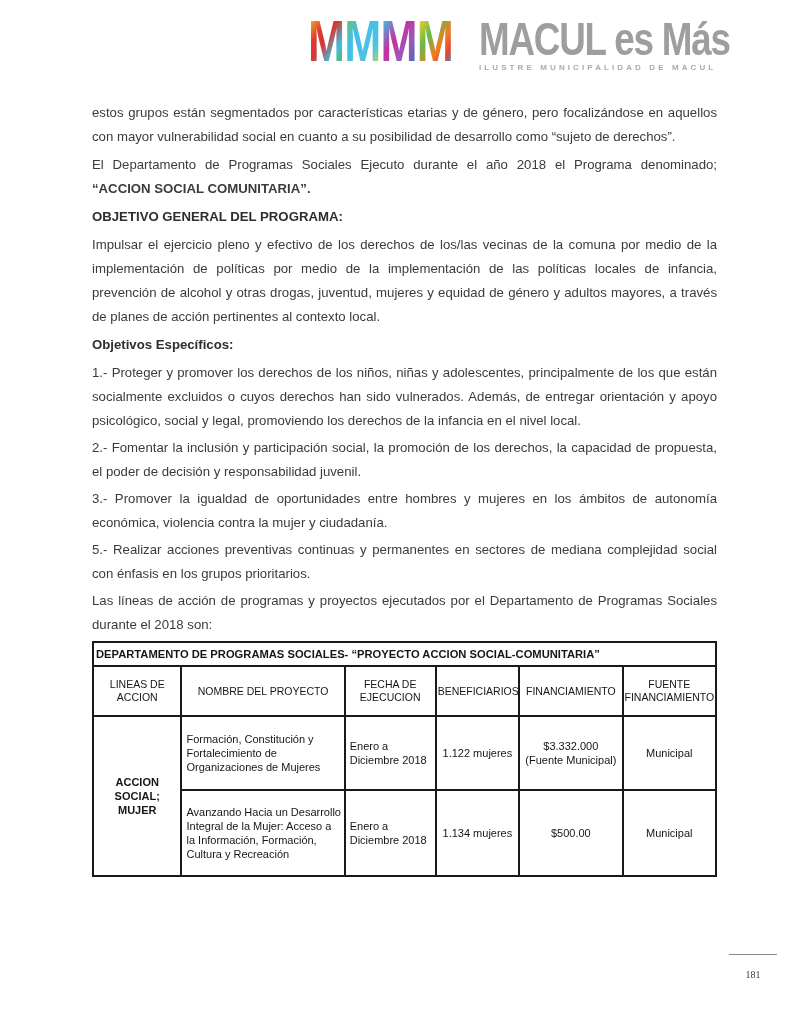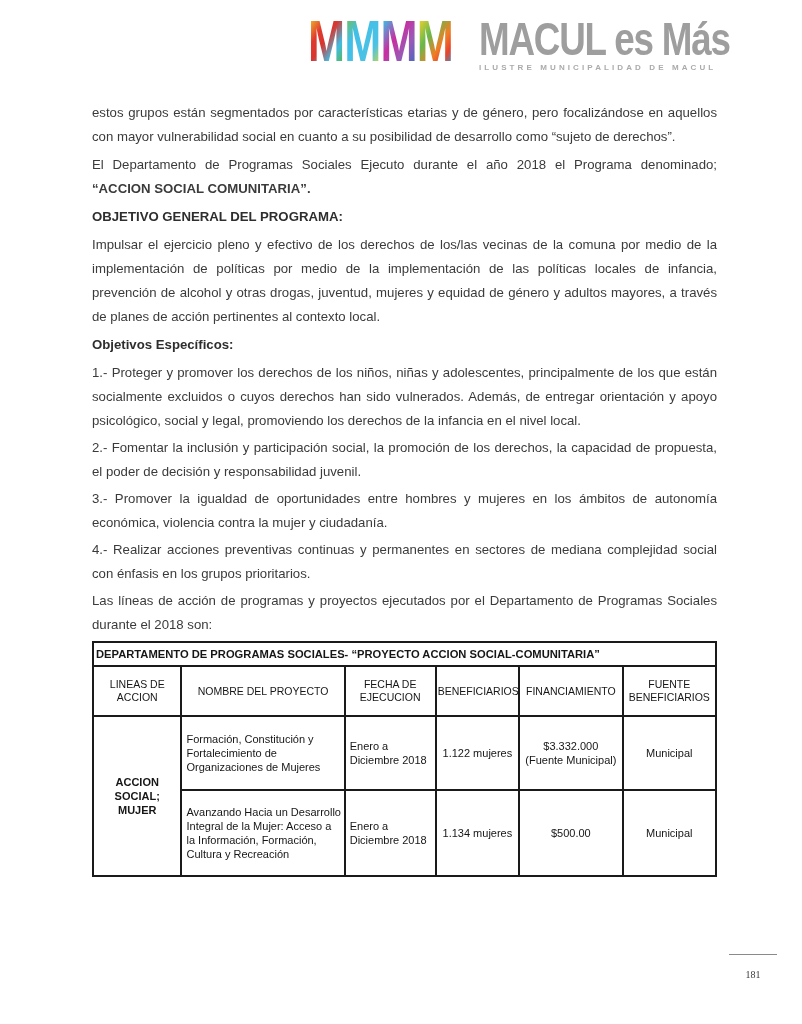--- a/index.html
+++ b/index.html
@@ -100,21 +100,21 @@
 
     <p class="bold spaced">OBJETIVO GENERAL DEL PROGRAMA:</p>
 
     <p class="spaced">Impulsar el ejercicio pleno y efectivo de los derechos de los/las vecinas de la comuna por medio de la implementación de políticas por medio de la implementación de las políticas locales de infancia, prevención de alcohol y otras drogas, juventud, mujeres y equidad de género y adultos mayores, a través de planes de acción pertinentes al contexto local.</p>
 
     <p class="bold spaced">Objetivos Específicos:</p>
 
     <p>1.- Proteger y promover los derechos de los niños, niñas y adolescentes, principalmente de los que están socialmente excluidos o cuyos derechos han sido vulnerados. Además, de entregar orientación y apoyo psicológico, social y legal, promoviendo los derechos de la infancia en el nivel local.</p>
     <p>2.- Fomentar la inclusión y participación social, la promoción de los derechos, la capacidad de propuesta, el poder de decisión y responsabilidad juvenil.</p>
     <p>3.- Promover la igualdad de oportunidades entre hombres y mujeres en los ámbitos de autonomía económica, violencia contra la mujer y ciudadanía.</p>
-    <p>4.- Realizar acciones preventivas continuas y permanentes en sectores de mediana complejidad social con énfasis en los grupos prioritarios.</p>
+    <p>5.- Realizar acciones preventivas continuas y permanentes en sectores de mediana complejidad social con énfasis en los grupos prioritarios.</p>
 
     <p>Las líneas de acción de programas y proyectos ejecutados por el Departamento de Programas Sociales durante el 2018 son:</p>
 
     <table class="programas">
       <colgroup>
         <col style="width:14.2%">
           <col style="width:26.2%">
           <col style="width:14.6%">
         <col style="width:13.4%">
           <col style="width:16.6%">
@@ -123,21 +123,21 @@
       <tbody>
         <tr class="t-title">
           <td colspan="6">DEPARTAMENTO DE PROGRAMAS SOCIALES- “PROYECTO ACCION SOCIAL-COMUNITARIA”</td>
         </tr>
         <tr class="t-head">
           <th>LINEAS DE ACCION</th>
           <th>NOMBRE DEL PROYECTO</th>
           <th>FECHA DE EJECUCION</th>
           <th>BENEFICIARIOS</th>
           <th>FINANCIAMIENTO</th>
-          <th>FUENTE BENEFICIARIOS</th>
+          <th>FUENTE FINANCIAMIENTO</th>
         </tr>
         <tr class="t-row r1">
           <td rowspan="2" class="group-cell">ACCION SOCIAL; MUJER</td>
           <td class="cell-left">Formación, Constitución y Fortalecimiento de Organizaciones de Mujeres</td>
           <td class="cell-left">Enero a Diciembre 2018</td>
           <td>1.122 mujeres</td>
           <td>$3.332.000 (Fuente Municipal)</td>
           <td>Municipal</td>
         </tr>
         <tr class="t-row r2">

